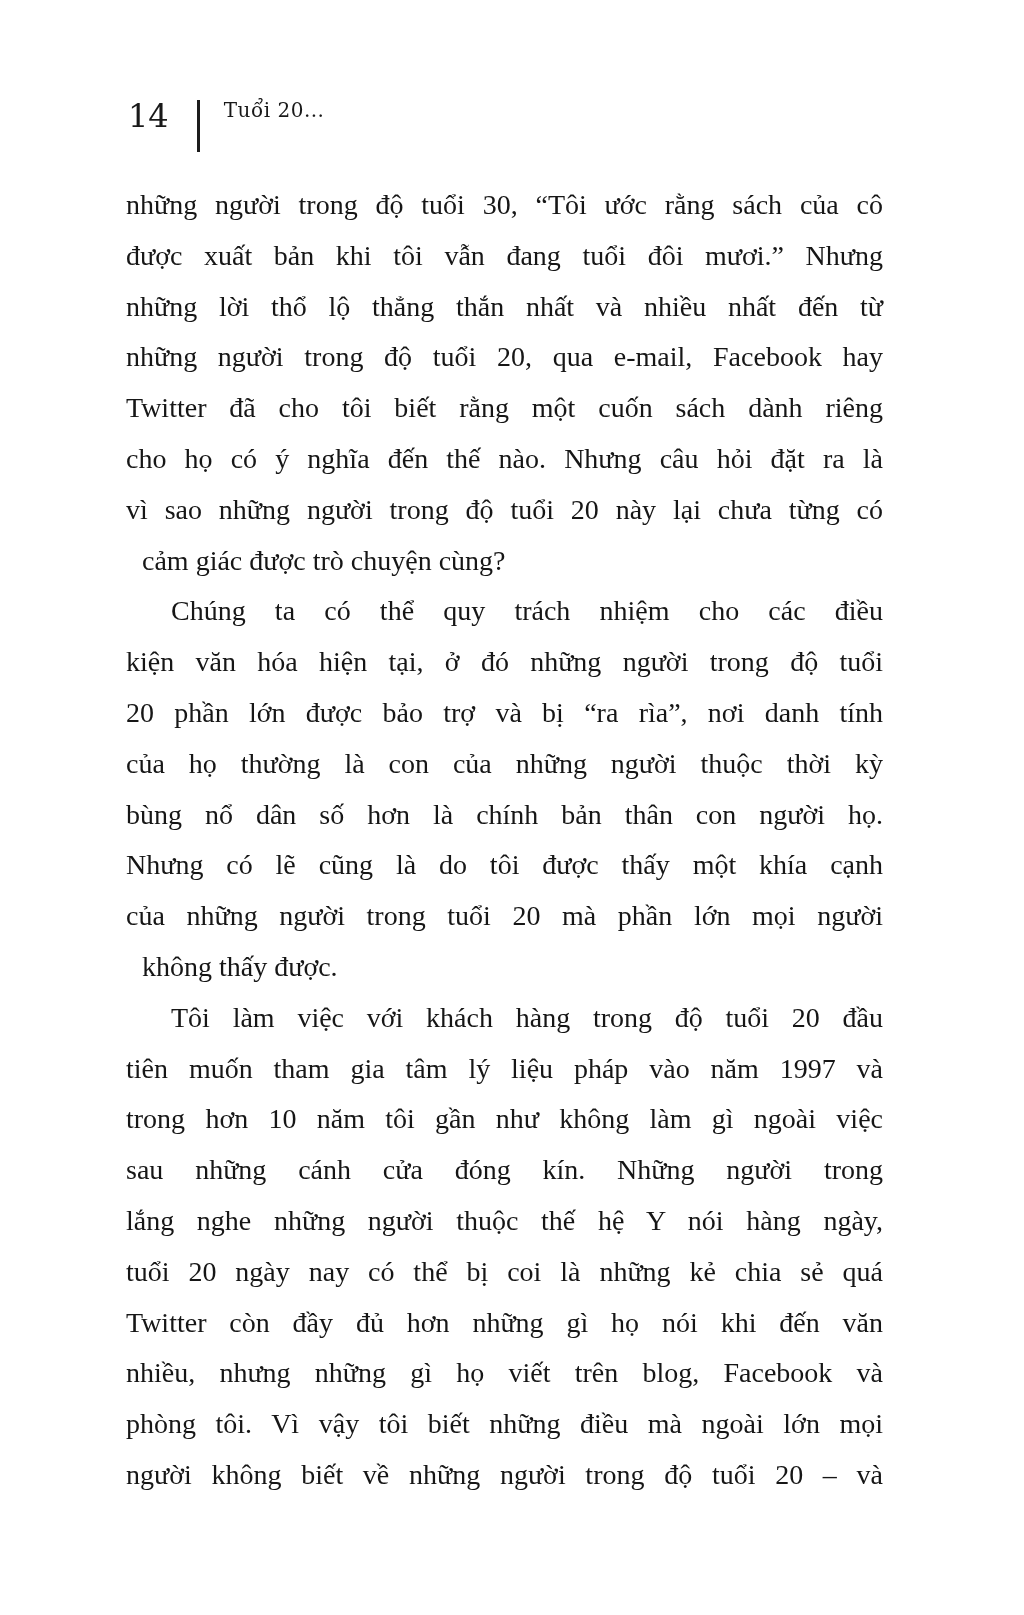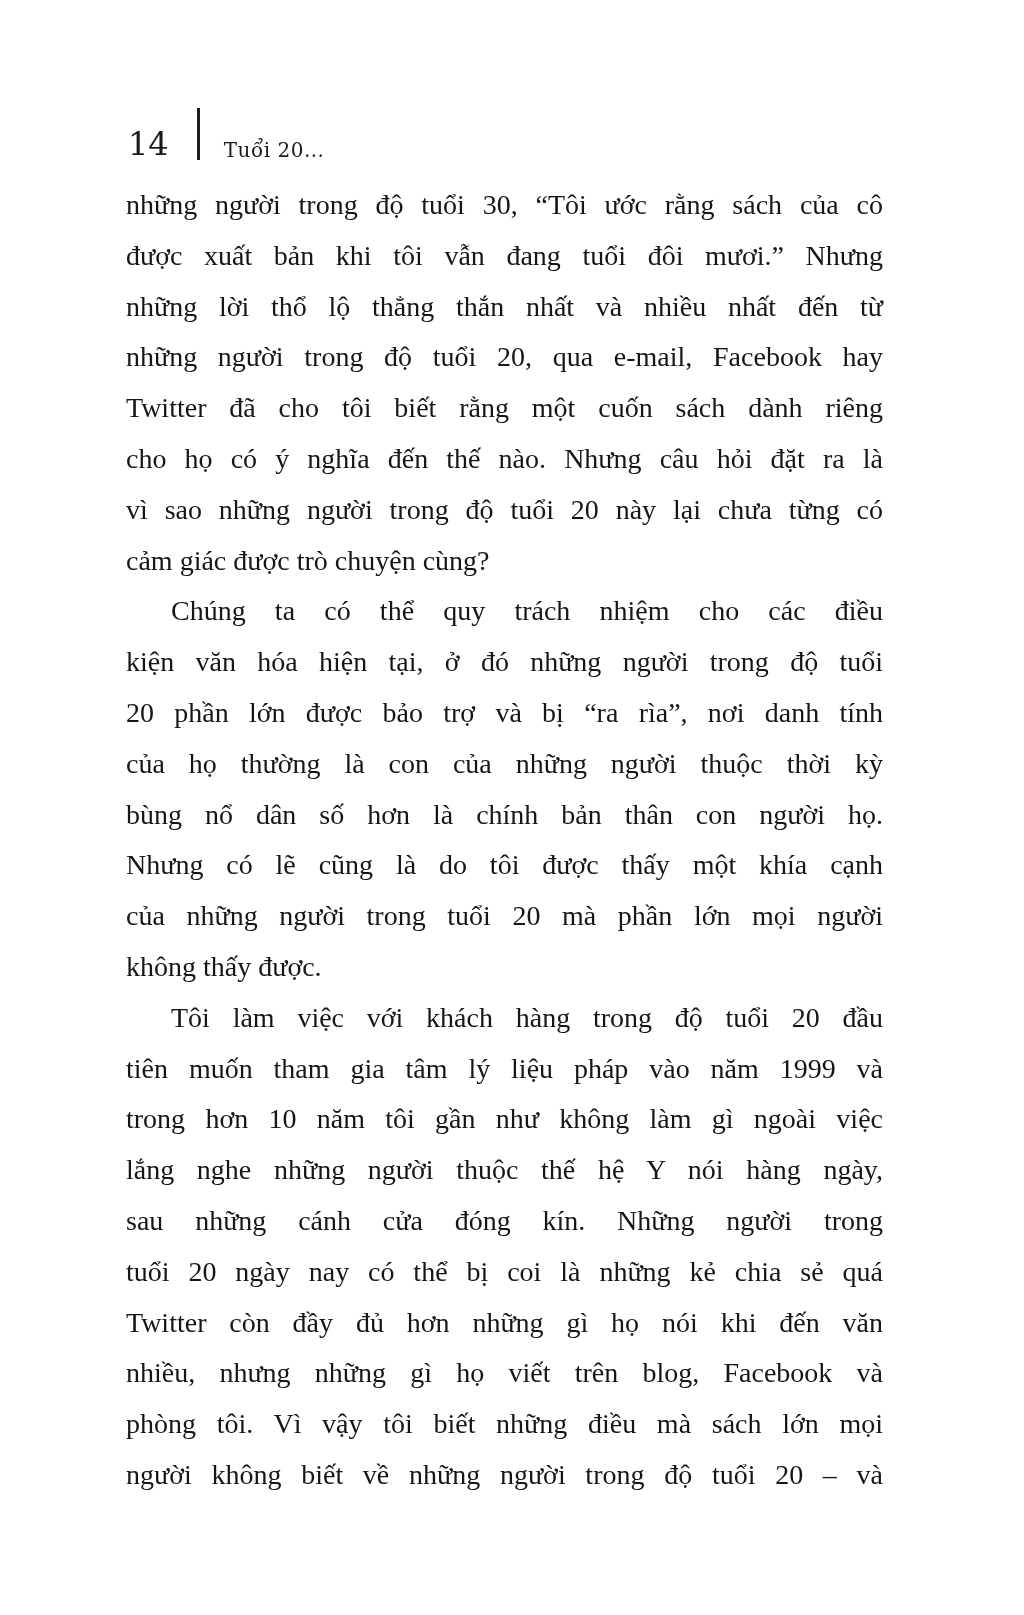--- a/index.html
+++ b/index.html
@@ -11,21 +11,21 @@
     font-family: "Liberation Serif", serif;
     color: #161616;
     overflow: hidden;
   }
   .page-header {
     position: absolute;
     left: 128px;
     top: 100px;
     height: 60px;
     display: flex;
-    align-items: flex-end;
+    align-items: flex-start;
     font-family: "DejaVu Serif", serif;
     color: #191919;
   }
   .page-number {
     font-size: 32px;
     line-height: 1;
   }
   .header-divider {
     width: 3px;
     height: 52px;
@@ -46,20 +46,21 @@
     font-size: 28px;
     line-height: 50.8px;
   }
   .line {
     height: 50.8px;
     text-align: justify;
     text-align-last: justify;
   }
   .line.para-end {
     text-align-last: left;
+    margin-left: 16px;
   }
   .line.indent {
     text-indent: 45px;
   }
 </style>
 </head>
 <body>
 
 <div class="page">
 
@@ -83,24 +84,24 @@
     <div class="line indent">Chúng ta có thể quy trách nhiệm cho các điều</div>
     <div class="line">kiện văn hóa hiện tại, ở đó những người trong độ tuổi</div>
     <div class="line">20 phần lớn được bảo trợ và bị “ra rìa”, nơi danh tính</div>
     <div class="line">của họ thường là con của những người thuộc thời kỳ</div>
     <div class="line">bùng nổ dân số hơn là chính bản thân con người họ.</div>
     <div class="line">Nhưng có lẽ cũng là do tôi được thấy một khía cạnh</div>
     <div class="line">của những người trong tuổi 20 mà phần lớn mọi người</div>
     <div class="line para-end">không thấy được.</div>
 
     <div class="line indent">Tôi làm việc với khách hàng trong độ tuổi 20 đầu</div>
-    <div class="line">tiên muốn tham gia tâm lý liệu pháp vào năm 1999 và</div>
+    <div class="line">tiên muốn tham gia tâm lý liệu pháp vào năm 1997 và</div>
     <div class="line">trong hơn 10 năm tôi gần như không làm gì ngoài việc</div>
+    <div class="line">sau những cánh cửa đóng kín. Những người trong</div>
     <div class="line">lắng nghe những người thuộc thế hệ Y nói hàng ngày,</div>
-    <div class="line">sau những cánh cửa đóng kín. Những người trong</div>
     <div class="line">tuổi 20 ngày nay có thể bị coi là những kẻ chia sẻ quá</div>
     <div class="line">Twitter còn đầy đủ hơn những gì họ nói khi đến văn</div>
     <div class="line">nhiều, nhưng những gì họ viết trên blog, Facebook và</div>
-    <div class="line">phòng tôi. Vì vậy tôi biết những điều mà sách lớn mọi</div>
+    <div class="line">phòng tôi. Vì vậy tôi biết những điều mà ngoài lớn mọi</div>
     <div class="line">người không biết về những người trong độ tuổi 20 – và</div>
   </div>
 
 </div>
 
 </body></html>

